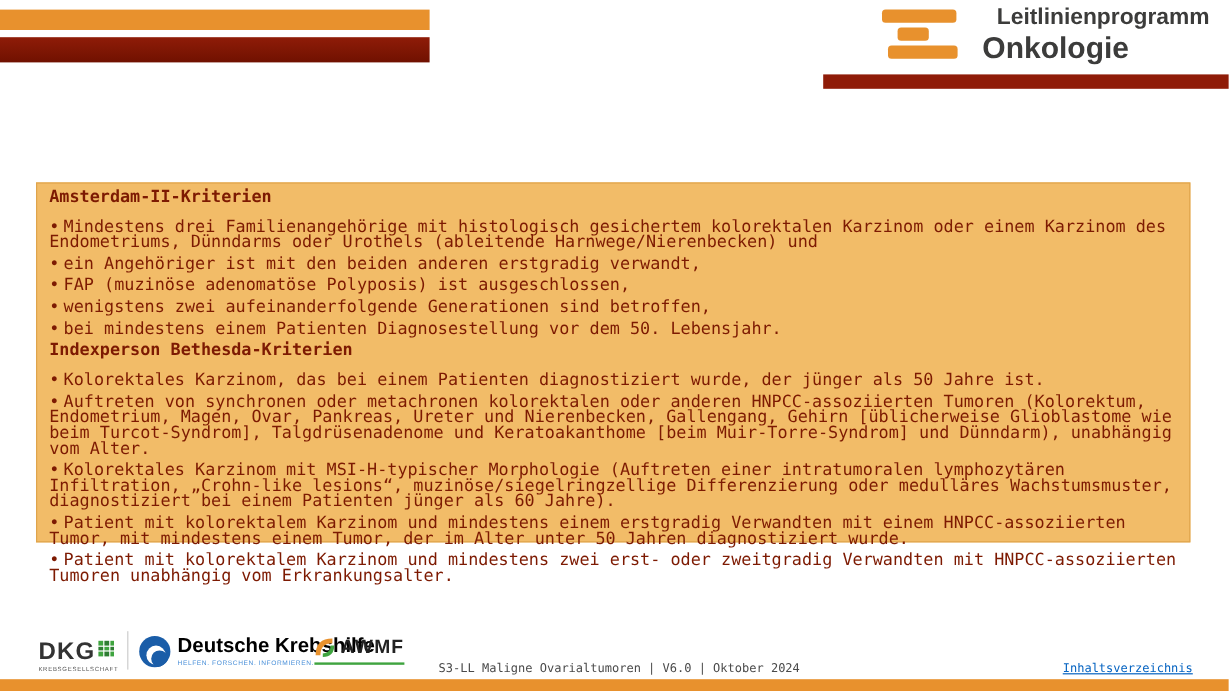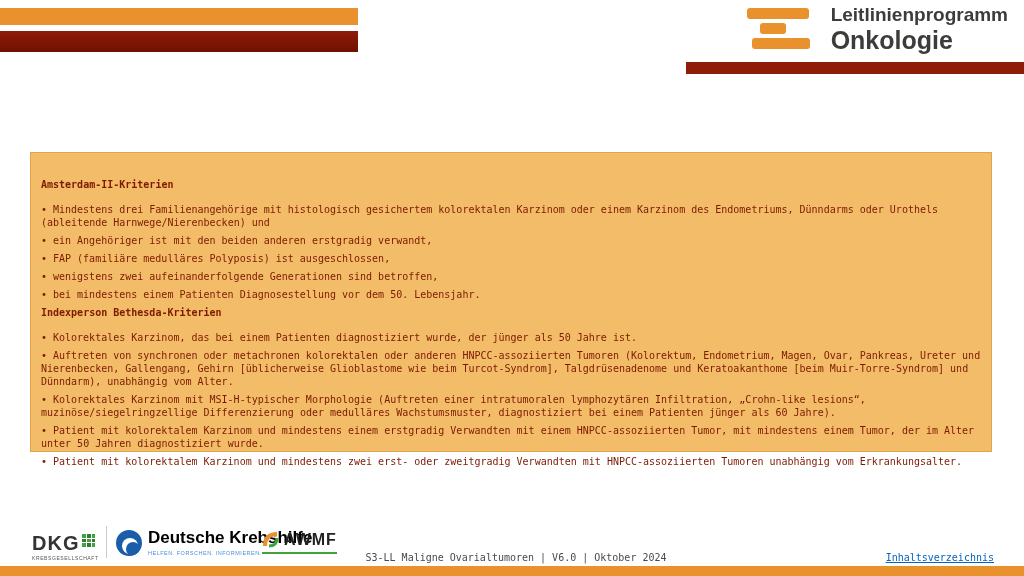--- a/index.html
+++ b/index.html
@@ -17,32 +17,32 @@
              background:linear-gradient(180deg,#8F1C08,#701100); }
 
   
   .logo { position:absolute; top:5px; right:16px; display:flex; align-items:flex-start; gap:12px; }
   .logo-icon { position:relative; width:72px; height:48px; margin-top:3px; }
   .lb { position:absolute; background:#E8912D; border-radius:3px; height:11px; display:block; }
   .lb1 { left:0;  top:0;  width:62px; }
   .lb2 { left:13px; top:15px; width:26px; }
   .lb3 { left:5px;  top:30px; width:58px; }
   .logo-text { font-family:"Liberation Sans", sans-serif; color:#3C3C3B; font-weight:bold; line-height:1; text-align:left; }
-  .logo-line1 { font-size:19px; }
+  .logo-line1 { font-size:19px;margin-left:12px; }
   .logo-line2 { font-size:25px; margin-top:4px; }
   .logo-underbar { position:absolute; top:62px; left:686px; right:0; height:12px; background:#8F1C08; }
 
   
   .title { position:absolute; left:35px; top:93px; font-size:18px; font-weight:bold;
            color:#A01208; letter-spacing:0; white-space:nowrap; }
 
   
   .content-box { position:absolute; left:30px; top:152px; width:962px; height:300px;
-                 background:#F2BC68; border:1px solid #DFA44C; padding:24px 10px;
-                 color:#7D1A02; font-size:10px; line-height:13px; }
+                 background:#F2BC68; border:1px solid #DFA44C; padding:4px 10px;
+                 color:#7D1A02; font-size:14px; line-height:13px; }
   .sec-head { font-weight:bold; margin:1px 0 3px 0; }
   .bullets { list-style:none; margin:12px 0 3px 0; }
   .bullets li { margin-bottom:5px; }
   .marker { display:inline-block; width:12px; }
 
   
   .footer { position:absolute; left:4px; bottom:10px; width:100%; height:50px; background:#ffffff; }
 
   .dkg { position:absolute; left:28px; bottom:5px; width:68px; }
   .dkg-top { display:flex; align-items:flex-start; gap:3px; }
@@ -101,21 +101,21 @@
     </div>
   </div>
   <div class="logo-underbar"></div>
 
 
   <div class="content-box">
     <div class="sec-head">Amsterdam-II-Kriterien</div>
     <ul class="bullets">
       <li><span class="marker">•</span><span>Mindestens drei Familienangehörige mit histologisch gesichertem kolorektalen Karzinom oder einem Karzinom des Endometriums, Dünndarms oder Urothels (ableitende Harnwege/Nierenbecken) und</span></li>
       <li><span class="marker">•</span><span>ein Angehöriger ist mit den beiden anderen erstgradig verwandt,</span></li>
-      <li><span class="marker">•</span><span>FAP (familiäre medulläres Polyposis) ist ausgeschlossen,</span></li>
+      <li><span class="marker">•</span><span>FAP (muzinöse adenomatöse Polyposis) ist ausgeschlossen,</span></li>
       <li><span class="marker">•</span><span>wenigstens zwei aufeinanderfolgende Generationen sind betroffen,</span></li>
       <li><span class="marker">•</span><span>bei mindestens einem Patienten Diagnosestellung vor dem 50. Lebensjahr.</span></li>
     </ul>
     <div class="sec-head">Indexperson Bethesda-Kriterien</div>
     <ul class="bullets">
       <li><span class="marker">•</span><span>Kolorektales Karzinom, das bei einem Patienten diagnostiziert wurde, der jünger als 50 Jahre ist.</span></li>
       <li><span class="marker">•</span><span>Auftreten von synchronen oder metachronen kolorektalen oder anderen HNPCC-assoziierten Tumoren (Kolorektum, Endometrium, Magen, Ovar, Pankreas, Ureter und Nierenbecken, Gallengang, Gehirn [üblicherweise Glioblastome wie beim Turcot-Syndrom], Talgdrüsenadenome und Keratoakanthome [beim Muir-Torre-Syndrom] und Dünndarm), unabhängig vom Alter.</span></li>
       <li><span class="marker">•</span><span>Kolorektales Karzinom mit MSI-H-typischer Morphologie (Auftreten einer intratumoralen lymphozytären Infiltration, „Crohn-like lesions“, muzinöse/siegelringzellige Differenzierung oder medulläres Wachstumsmuster, diagnostiziert bei einem Patienten jünger als 60 Jahre).</span></li>
       <li><span class="marker">•</span><span>Patient mit kolorektalem Karzinom und mindestens einem erstgradig Verwandten mit einem HNPCC-assoziierten Tumor, mit mindestens einem Tumor, der im Alter unter 50 Jahren diagnostiziert wurde.</span></li>
       <li><span class="marker">•</span><span>Patient mit kolorektalem Karzinom und mindestens zwei erst- oder zweitgradig Verwandten mit HNPCC-assoziierten Tumoren unabhängig vom Erkrankungsalter.</span></li>

